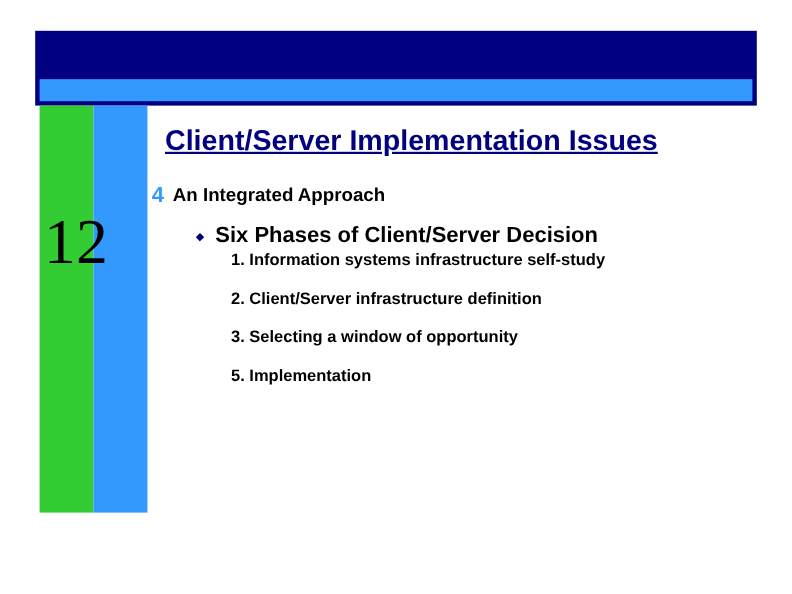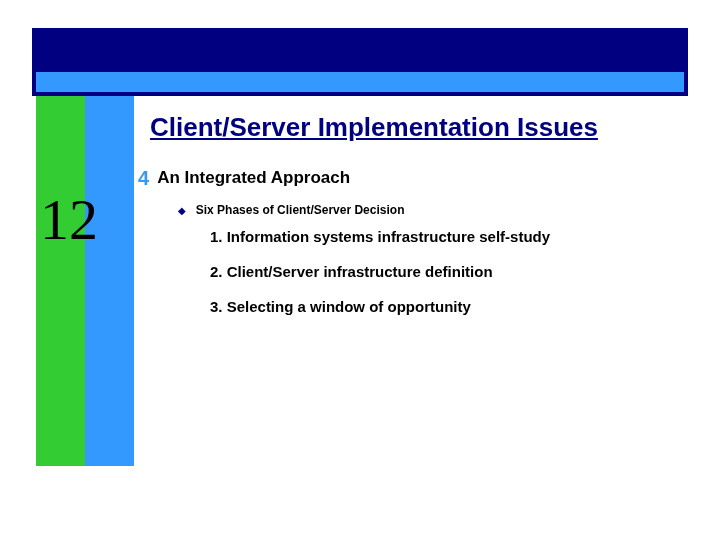--- a/index.html
+++ b/index.html
@@ -86,21 +86,21 @@
       left: 178px;
       display: flex;
       align-items: center;
     }
     .diamond-icon {
       color: #000080;
       font-size: 10px;
       margin-right: 10px;
     }
     .sub-text {
-      font-size: 12px;
+      font-size: 20px;
       font-weight: bold;
       color: #000000;
     }
     .phases {
       position: absolute;
       top: 228px;
       left: 210px;
     }
     .phase-item {
       font-size: 15px;
@@ -131,13 +131,14 @@
 
 <div class="sub-row">
   <span class="diamond-icon">◆</span>
   <span class="sub-text">Six Phases of Client/Server Decision</span>
 </div>
 
 <div class="phases">
   <div class="phase-item">1. Information systems infrastructure self-study</div>
   <div class="phase-item">2. Client/Server infrastructure definition</div>
   <div class="phase-item">3. Selecting a window of opportunity</div>
+  <div class="phase-item">5. Implementation</div>
 </div>
 
 </body></html>

